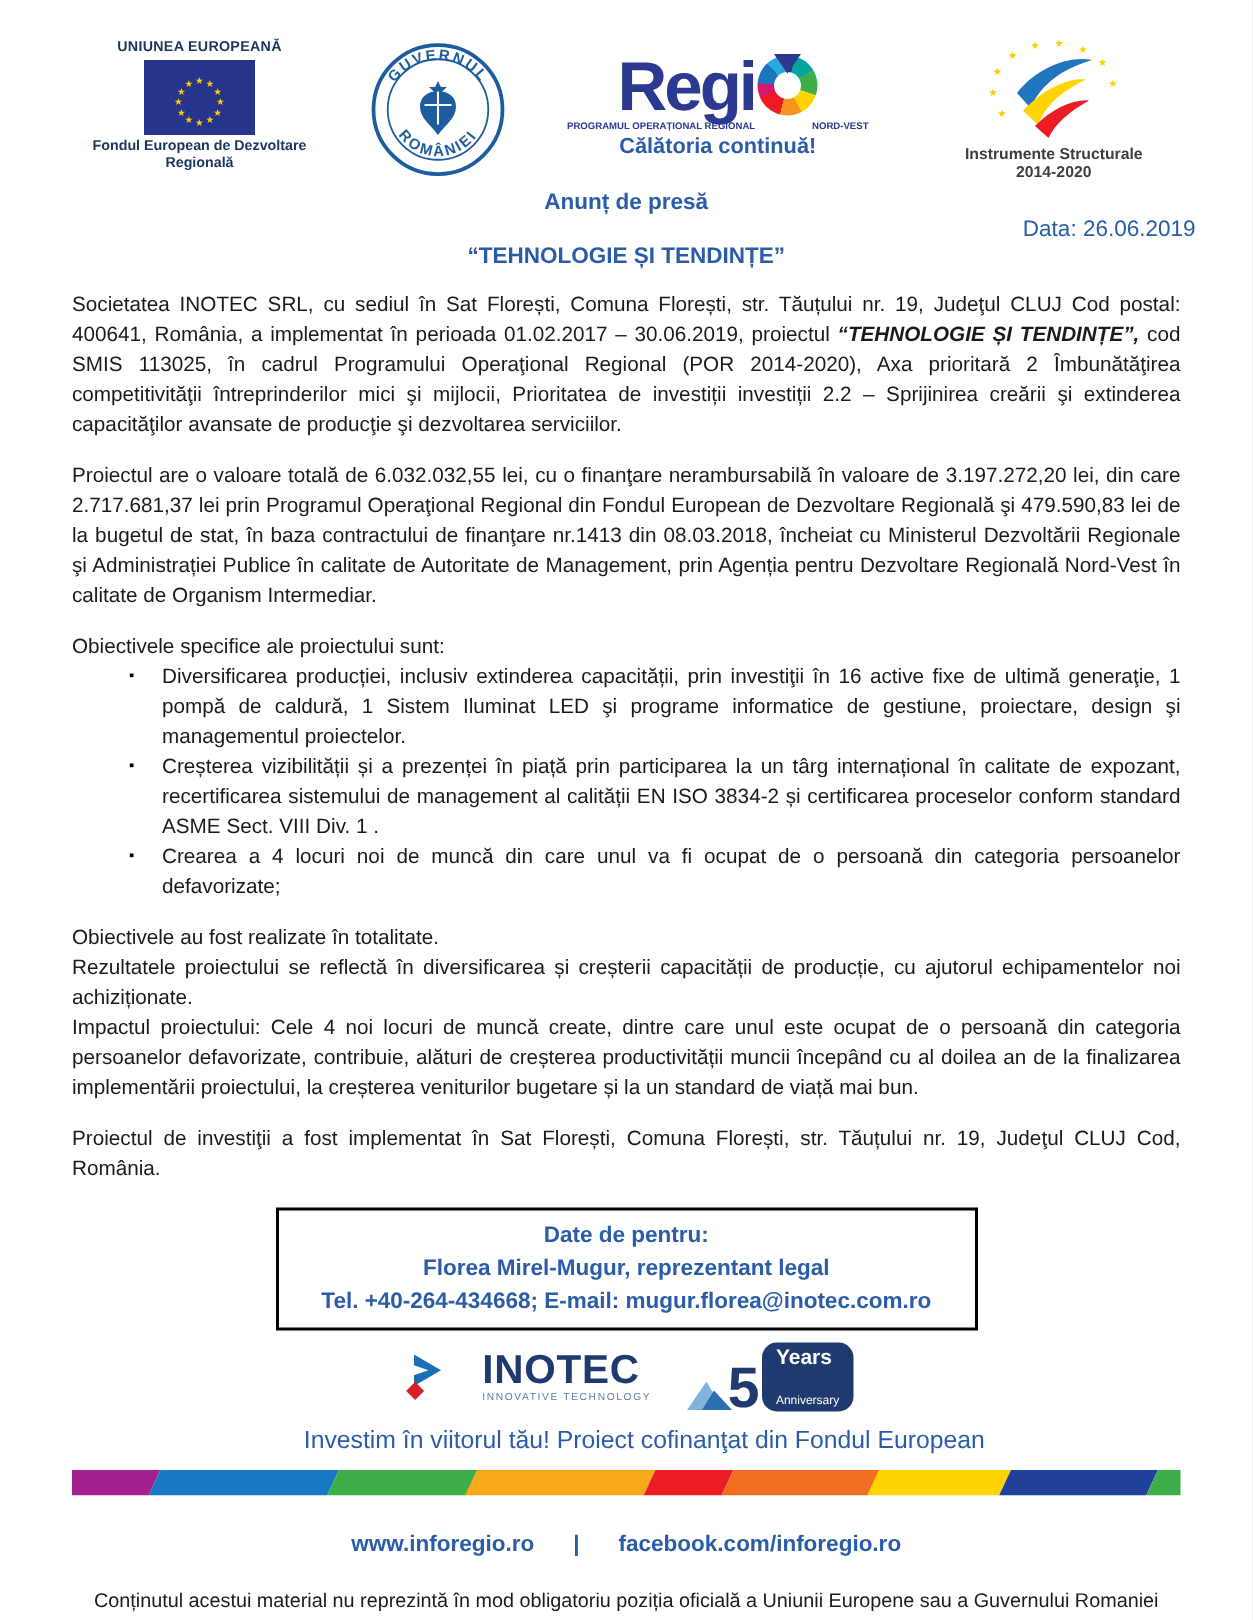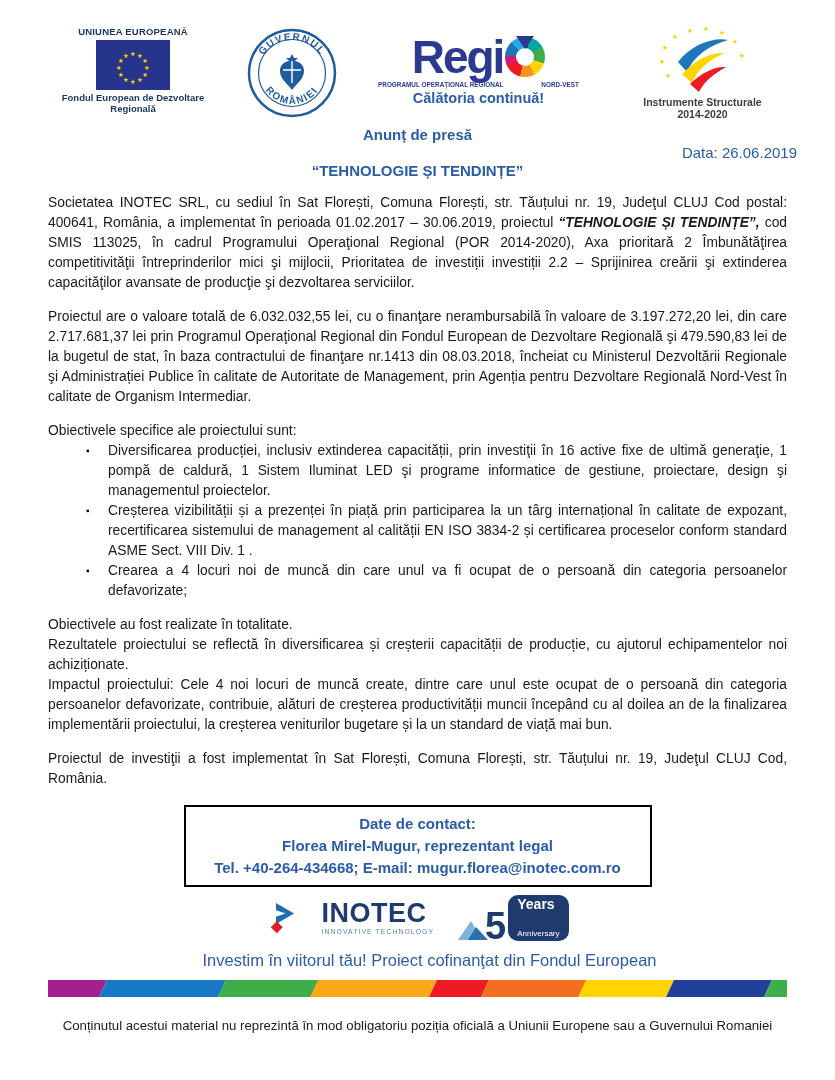--- a/index.html
+++ b/index.html
@@ -177,21 +177,21 @@
     </ul>
 
     <p class="gap">Obiectivele au fost realizate în totalitate.</p>
     <p>Rezultatele proiectului se reflectă în diversificarea și creșterii capacității de producție, cu ajutorul echipamentelor noi achiziționate.</p>
     <p>Impactul proiectului: Cele 4 noi locuri de muncă create, dintre care unul este ocupat de o persoană din categoria persoanelor defavorizate, contribuie, alături de creșterea productivității muncii începând cu al doilea an de la finalizarea implementării proiectului, la creșterea veniturilor bugetare și la un standard de viață mai bun.</p>
 
     <p class="gap">Proiectul de investiţii a fost implementat în Sat Florești, Comuna Florești, str. Tăuțului nr. 19, Judeţul CLUJ Cod, România.</p>
   </div>
 
   <div class="contact-box">
-    <div>Date de contact:</div>
+    <div>Date de pentru:</div>
     <div>Florea Mirel-Mugur, reprezentant legal</div>
     <div>Tel. +40-264-434668; E-mail: mugur.florea@inotec.com.ro</div>
   </div>
 
   <div class="logos-row">
     <div class="inotec">
       <svg width="36" height="36" viewBox="0 0 36 36">
         <polygon points="9,3 27,13.5 9,24 9,16.8 18.6,13.5 9,10.2" fill="#1b6db5"></polygon>
         <rect x="5.5" y="23" width="8.5" height="8.5" transform="rotate(45 9.75 27.25)" fill="#d92128"></rect>
       </svg>
@@ -222,16 +222,21 @@
       <div class="stripe-seg" style="background: rgb(23, 121, 196); flex-grow: 11.5;"></div>
       <div class="stripe-seg" style="background: rgb(61, 174, 73); flex-grow: 9;"></div>
       <div class="stripe-seg" style="background: rgb(248, 168, 24); flex-grow: 11.5;"></div>
       <div class="stripe-seg" style="background: rgb(237, 28, 36); flex-grow: 5;"></div>
       <div class="stripe-seg" style="background: rgb(242, 111, 33); flex-grow: 9.5;"></div>
       <div class="stripe-seg" style="background: rgb(255, 212, 0); flex-grow: 8.5;"></div>
       <div class="stripe-seg" style="background: rgb(33, 64, 154); flex-grow: 9.5;"></div>
       <div class="stripe-seg" style="background: rgb(61, 174, 73); flex-grow: 3;"></div>
     </div>
 
+  <div class="links-row">
+    <a href="#">www.inforegio.ro</a>
+    <span>|</span>
+    <a href="#">facebook.com/inforegio.ro</a>
+  </div>
 
   <div class="disclaimer">Conținutul acestui material nu reprezintă în mod obligatoriu poziția oficială a Uniunii Europene sau a Guvernului Romaniei</div>
 
 </div>
 
 </body></html>

